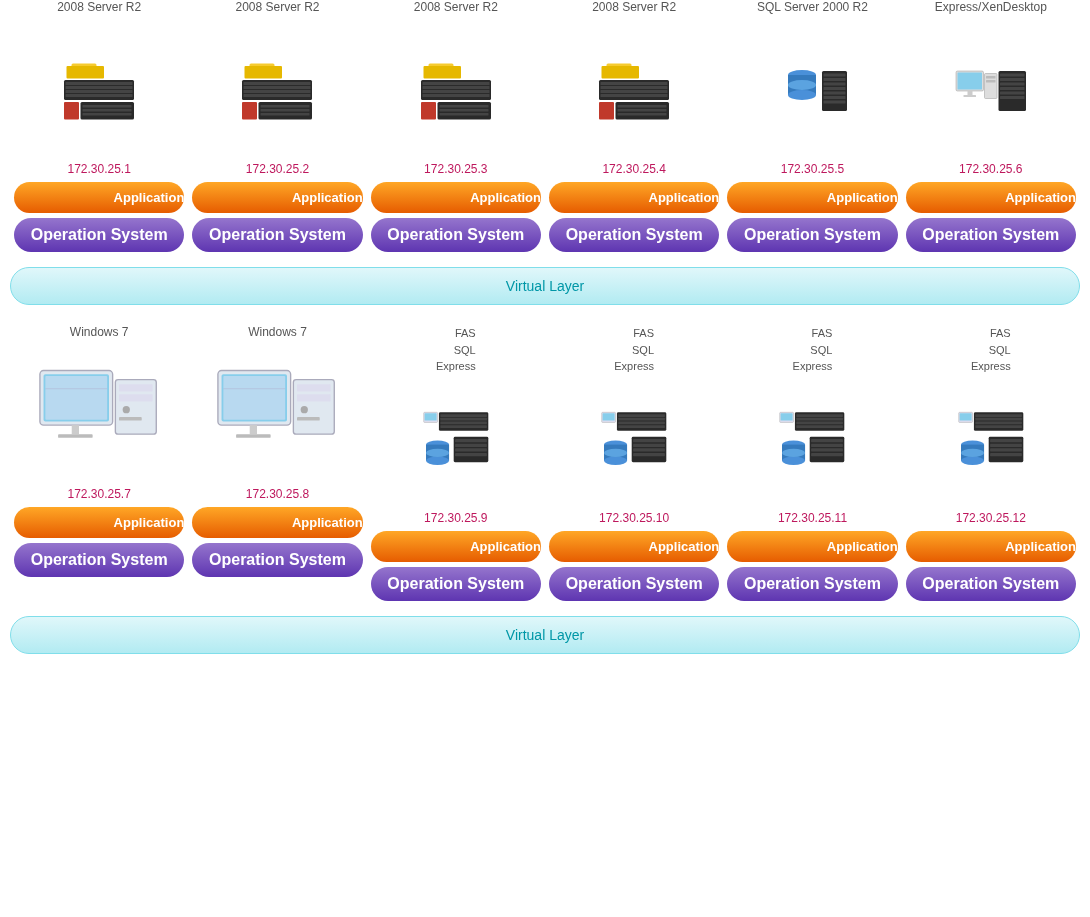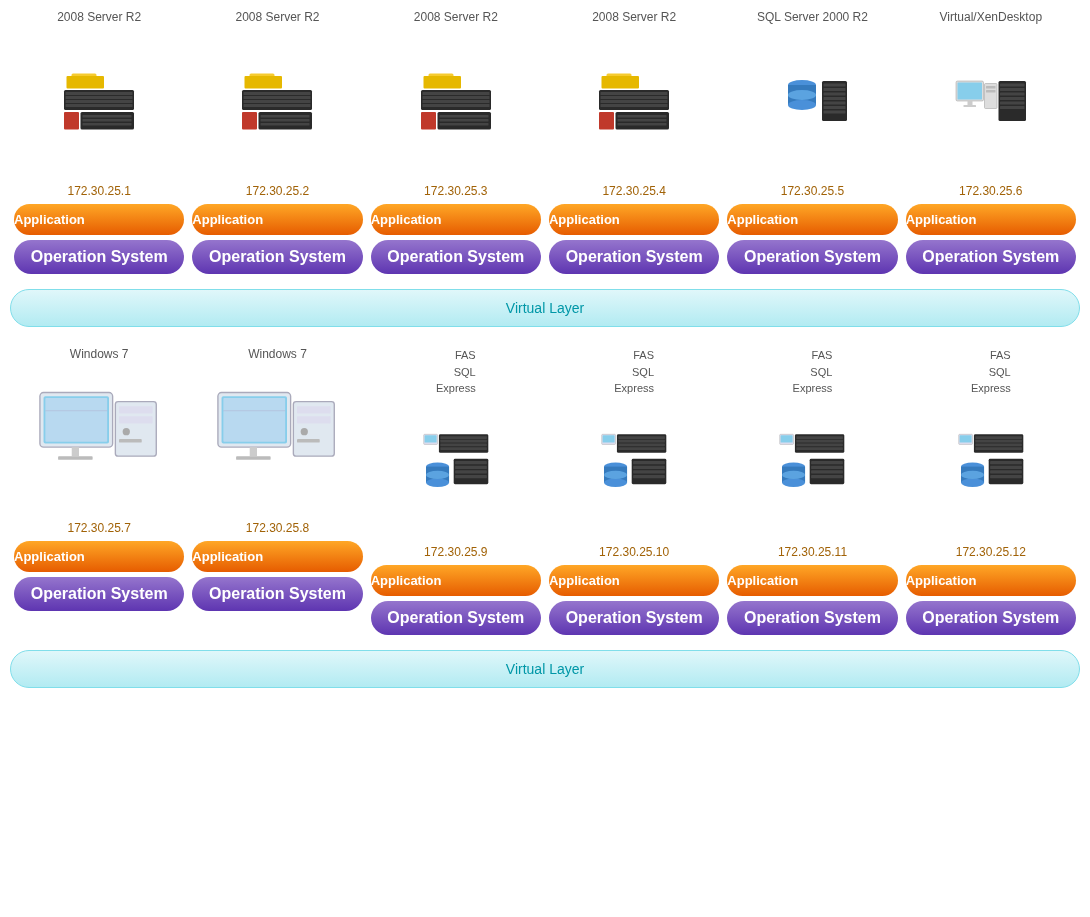--- a/index.html
+++ b/index.html
@@ -5,21 +5,21 @@
     * { box-sizing: border-box; margin: 0; padding: 0; }
     body {
       background: #fff;
       font-family: Arial, sans-serif;
       font-size: 13px;
       color: #333;
       width: 1090px;
     }
 
     .main-container {
-      padding: 10px 10px;
+      padding: 0 10px;
     }
 
     
     .section {
       margin-bottom: 10px;
     }
 
     .server-grid {
       display: flex;
       gap: 0;
@@ -47,36 +47,36 @@
       height: 130px;
       display: flex;
       flex-direction: column;
       align-items: center;
       justify-content: center;
       position: relative;
     }
 
     .ip-label {
       font-size: 12px;
-      color: #a16207;
-      margin: 18px 0 6px 0;
+      color: #be185d;
+      margin: 6px 0 6px 0;
       text-align: left;
     }
 
     .btn-application {
       width: 100%;
       background: linear-gradient(to bottom, #ffa726, #e65c00);
       color: #fff;
       font-weight: bold;
       font-size: 13px;
       border: none;
       border-radius: 20px;
       padding: 8px 0;
       margin-bottom: 5px;
-      text-align: left;
+      text-align: right;
       cursor: pointer;
     }
 
     .btn-os {
       width: 100%;
       background: linear-gradient(to bottom, #9575cd, #5e35b1);
       color: #fff;
       font-weight: bold;
       font-size: 16px;
       border: none;
@@ -245,21 +245,21 @@
             <rect x="98" y="70" width="44" height="6" rx="1" fill="#444"></rect>
             <rect x="98" y="79" width="44" height="6" rx="1" fill="#444"></rect>
           </svg>
         </div>
         <div class="ip-label">172.30.25.5</div>
         <div class="btn-application">Application</div>
         <div class="btn-os">Operation System</div>
       </div>
 
       <div class="server-col">
-        <div class="server-label">Virtual/XenDesktop</div>
+        <div class="server-label">Express/XenDesktop</div>
         <div class="server-icon-area">
           <svg class="rack-icon" viewBox="0 0 150 120">
 
             <rect x="5" y="20" width="55" height="40" rx="3" fill="#ddd" stroke="#999" stroke-width="1"></rect>
             <rect x="8" y="23" width="49" height="34" rx="1" fill="#87ceeb"></rect>
             <rect x="28" y="60" width="10" height="8" fill="#ccc"></rect>
             <rect x="20" y="68" width="25" height="4" rx="1" fill="#ccc"></rect>
             <rect x="62" y="25" width="25" height="50" rx="2" fill="#ddd" stroke="#999" stroke-width="1"></rect>
             <rect x="65" y="30" width="19" height="5" rx="1" fill="#bbb"></rect>
             <rect x="65" y="38" width="19" height="5" rx="1" fill="#bbb"></rect>

